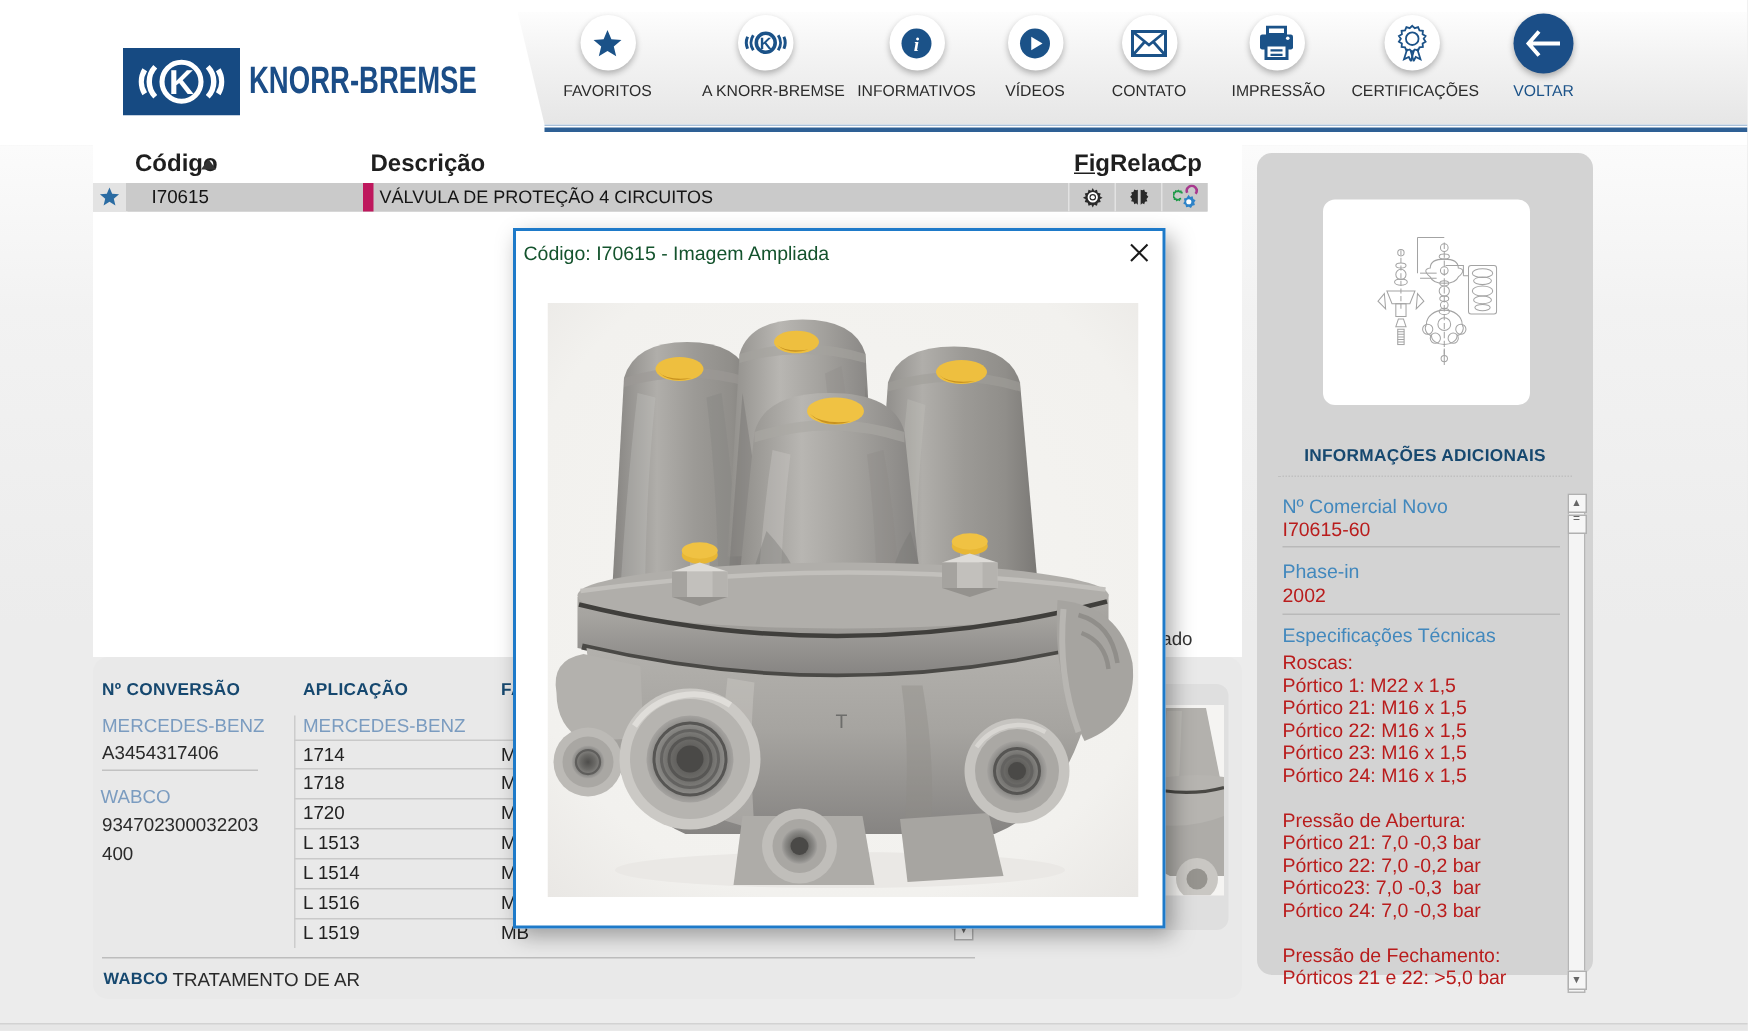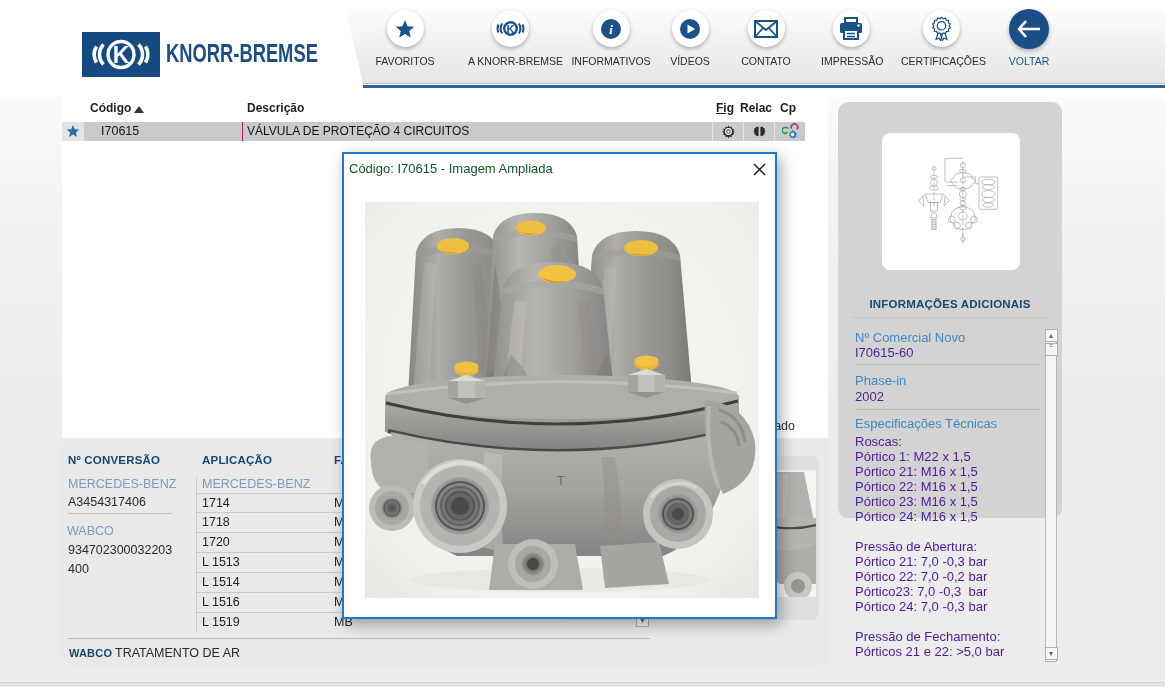--- a/index.html
+++ b/index.html
@@ -15,38 +15,38 @@
 .navitem { top:10px; text-align:center; }
 .navitem .circ { width:37px; height:37px; border-radius:50%; background:#ffffff; box-shadow:0 2px 4px rgba(0,0,0,0.28); margin:0 auto; display:flex; align-items:center; justify-content:center; }
 .navitem .lbl { margin-top:8px; font-size:10.5px; color:#2b2b2b; white-space:nowrap; }
 #nav-voltar .circ { width:40px; height:40px; background:#1b4e87; box-shadow:0 2px 4px rgba(0,0,0,0.3); }
 #nav-voltar .lbl { color:#1b5288; margin-top:6px; }
 
 
 #logo { left:82px; top:29px; }
 
 
-.th { font-size:12px; font-weight:bold; color:#1f1f1f; }
+.th { font-size:16px; font-weight:bold; color:#1f1f1f; }
 #row { left:62px; top:122px; width:743px; height:19px; background:#cacaca; }
 .cell { position:absolute; top:0; height:19px; background:#cacaca; }
 .rowtxt { font-size:12.5px; color:#141414; line-height:19px; }
 
 
 #lowpanel { left:62px; top:438px; width:766px; height:228px; background:#e9e9e9; border-radius:10px; }
 .navy { color:#16486f; font-weight:bold; font-size:11.5px; letter-spacing:0.2px; }
 .bluelbl { color:#7b9cc0; font-size:12.5px; }
 .blk { color:#2a2a2a; font-size:12.5px; }
 .aprow { position:absolute; left:134px; width:440px; height:20px; border-bottom:1px solid #c9c9c9; font-size:12.5px; color:#222; }
 .aprow span.c1 { position:absolute; left:6px; top:2px; }
 .aprow span.c2 { position:absolute; left:138px; top:2px; }
 
 
-#sidebar { left:838px; top:102px; width:224px; height:416px; background:#d3d3d3; border-radius:10px; }
+#sidebar { left:838px; top:102px; width:224px; height:548px; background:#d3d3d3; border-radius:10px; }
 #sb-imgbox { position:absolute; left:44px; top:31px; width:138px; height:137px; background:#ffffff; border-radius:8px; }
-.sbline { position:absolute; left:17px; font-size:13px; color:#4c1d95; white-space:pre; }
+.sbline { position:absolute; left:17px; font-size:13px; color:#b91c1c; white-space:pre; }
 .sbblue { color:#4288bd; }
 .sbhr { position:absolute; left:17px; width:185px; border-top:1px solid #b9b9b9; }
 
 
 .sbar { position:absolute; background:#f4f4f4; border:1px solid #b5b5b5; }
 .arrbox { position:absolute; width:13px; height:13px; background:#f6f6f6; border:1px solid #b0b0b0; color:#666; font-size:7px; line-height:11px; text-align:center; }
 
 
 #modal { left:342px; top:152px; width:435px; height:467px; background:#ffffff; border:2px solid #1e7ac9; box-shadow:4px 5px 14px rgba(0,0,0,0.35); }
 #modal .title { position:absolute; left:5px; top:7px; font-size:13px; color:#14532d; }
@@ -172,21 +172,21 @@
   <div class="abs th" style="left:740px; top:101px;">Relac</div>
   <div class="abs th" style="left:780px; top:101px;">Cp</div>
 
   <div class="abs" id="row">
     <div class="cell" style="left:0; width:22px; background:#e3e3e3; text-align:center;">
       <svg width="14" height="14" viewBox="0 0 22 22" style="margin-top:2px;">
           <path d="M11 1.5 L13.8 8.1 L21 8.7 L15.5 13.4 L17.2 20.4 L11 16.6 L4.8 20.4 L6.5 13.4 L1 8.7 L8.2 8.1 Z" fill="#2b6ca3"></path>
         </svg>
     </div>
     <div class="cell rowtxt" style="left:23px; width:157px; padding-left:16px;">I70615</div>
-    <div class="cell rowtxt" style="left:180px; width:470px; padding-left:4px; font-size:12px; border-left:1px solid #be185d;">VÁLVULA DE PROTEÇÃO 4 CIRCUITOS</div>
+    <div class="cell rowtxt" style="left:180px; width:470px; padding-left:4px; font-size:12px; border-left:7px solid #be185d;">VÁLVULA DE PROTEÇÃO 4 CIRCUITOS</div>
     <div class="cell" style="left:650px; width:31px; text-align:center; border-left:1px solid #e2e2e2;">
       <svg width="15" height="15" viewBox="0 0 24 24" style="margin-top:2px;">
           <path d="M12 2 l1.5 3 3-1 .8 3.2 3.2.8-1 3 3 1.5-3 1.5 1 3-3.2.8-.8 3.2-3-1-1.5 3-1.5-3-3 1-.8-3.2-3.2-.8 1-3-3-1.5 3-1.5-1-3 3.2-.8.8-3.2 3 1 Z" fill="#2a2a2a"></path>
           <circle cx="12" cy="12" r="4.5" fill="#2a2a2a" stroke="#fff" stroke-width="2"></circle>
           <circle cx="12" cy="12" r="2.2" fill="#fff"></circle>
         </svg>
     </div>
     <div class="cell" style="left:681px; width:31px; text-align:center; border-left:1px solid #e2e2e2;">
       <svg width="15" height="15" viewBox="0 0 24 24" style="margin-top:2px;">
           <g fill="#2a2a2a">

